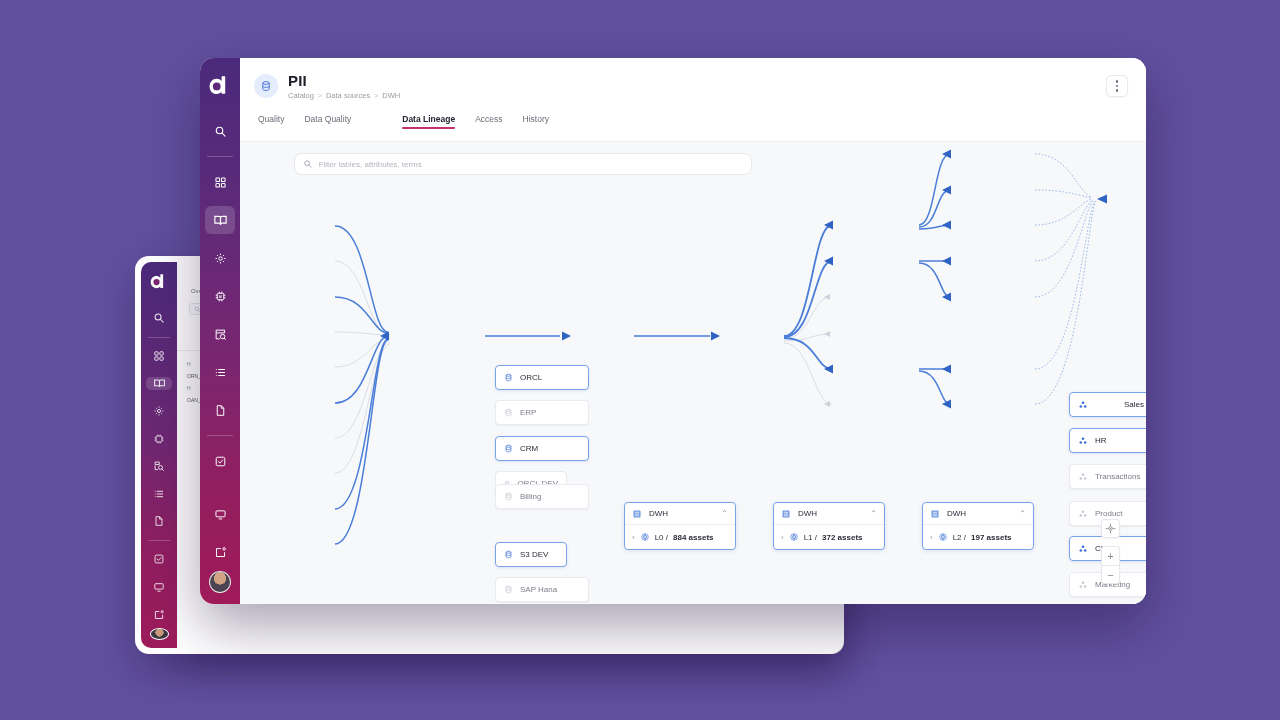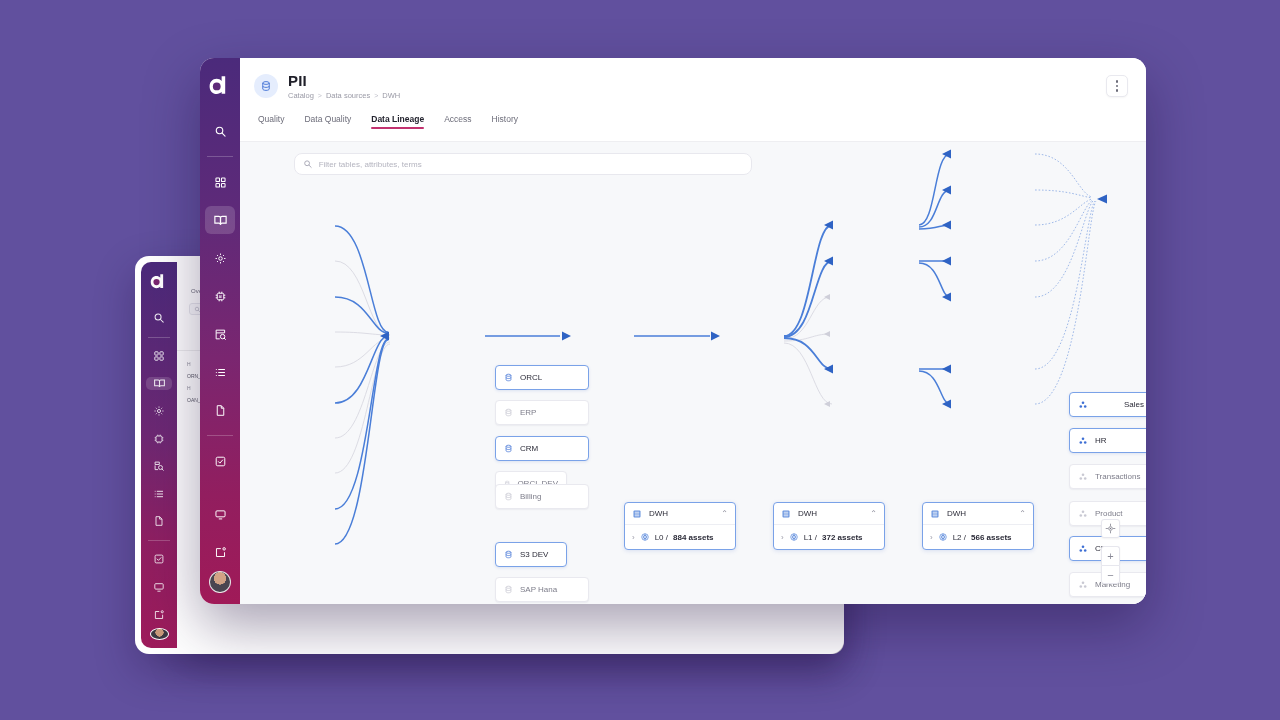--- a/index.html
+++ b/index.html
@@ -82,21 +82,21 @@
   .breadcrumb .sep { color:#c0c0ca; font-size:7px;}
   .kebab {
     width: 22px; height: 22px; border: 1px solid #e9e9ef; border-radius: 5px; background: #fff;
     display: flex; flex-direction: column; align-items: center; justify-content: center; gap: 2px; cursor: pointer;
     box-shadow: 0 1px 2px rgba(0,0,0,.04);
   }
   .kebab i { width: 2.5px; height: 2.5px; background: #6b6b78; border-radius: 50%; display:block; }
 
   .tabsbar { height: 27px; display: flex; align-items: flex-start; gap: 20px; padding: 0 18px 0 18px; }
   .tab { font-size: 8.5px; color: #6d6d7a; cursor: pointer; padding-bottom: 5px; position: relative; white-space: nowrap;}
-  .tab.active { color: #24242f; font-weight: 700; }
+  .tab.active { color: #24242f; font-weight: 700; margin-left: 31px; }
   .tab.active::after { content: ""; position: absolute; left: 0; right: 0; bottom: 0; height: 2px; background: #c2326f; border-radius:2px;}
 
   .canvas { flex: 1; background: #f7f8fa; border-top: 1px solid #eeeef1; position: relative; }
 
   .filter {
     position: absolute; left: 54px; top: 11px; width: 458px; height: 22px;
     background: #fff; border: 1px solid #e8e8ee; border-radius: 8px;
     display: flex; align-items: center; padding: 0 8px; gap: 6px;
   }
   .filter input {
@@ -571,21 +571,21 @@
             <span class="chev">⌃</span>
           </div>
           <div class="g-row">
             <span class="arrow">›</span>
             <svg viewBox="0 0 20 20" width="10" height="10" fill="none" stroke="#4a7ed8" stroke-width="1.4">
                 <circle cx="10" cy="10" r="6.5"></circle>
                 <circle cx="10" cy="10" r="3.4"></circle>
                 <path d="M10 3.5v13"></path>
               </svg>
             <span>L2 /</span>
-            <b>566 assets</b>
+            <b>197 assets</b>
           </div>
         </div>
 
         <div class="node active" style="left:829px; top:250px; width:84px;justify-content:space-between;">
           <svg viewBox="0 0 20 20" width="10" height="10" fill="#3e6fd4">
               <circle cx="10" cy="5.5" r="2.6"></circle>
               <circle cx="5.6" cy="13" r="2.6"></circle>
               <circle cx="14.4" cy="13" r="2.6"></circle>
             </svg>
           <span class="lbl">Sales</span>

